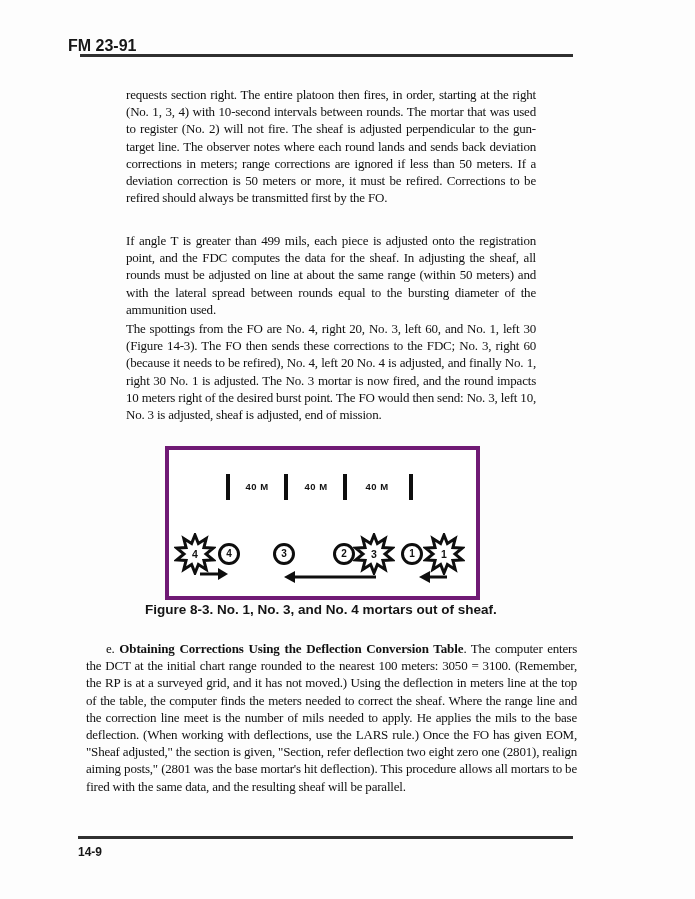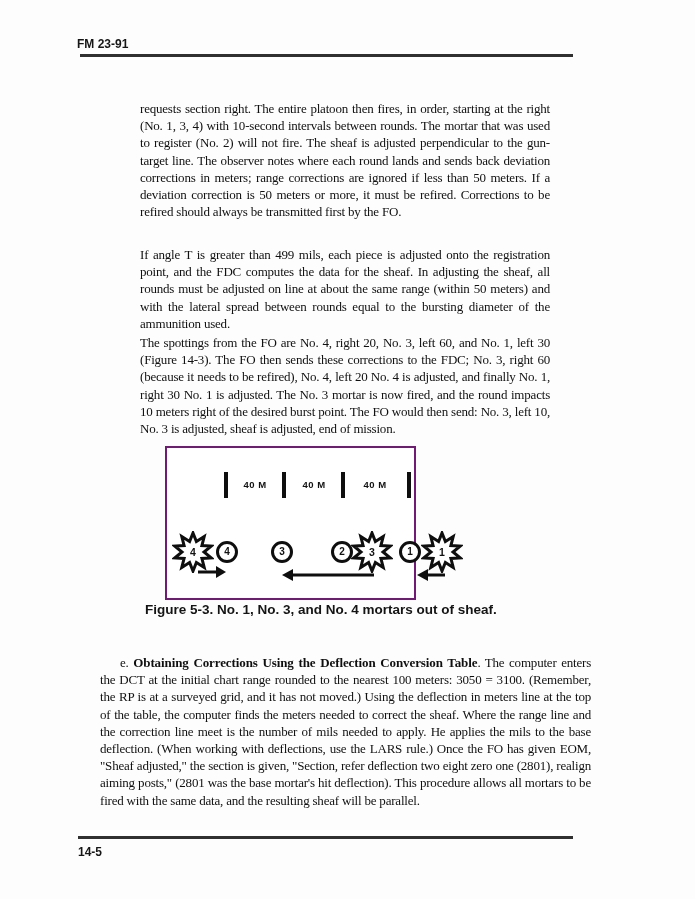--- a/index.html
+++ b/index.html
@@ -6,49 +6,49 @@
   .page {
     position: relative;
     width: 695px;
     height: 899px;
     background: #fdfdfd;
     font-family: "Liberation Serif", serif;
     color: #141414;
     overflow: hidden;
   }
   .doc-id {
-    position: absolute; left: 77px; top: 37px;
+    position: absolute; left: 68px; top: 37px;
     font-family: "Liberation Sans", sans-serif;
-    font-weight: bold; font-size: 12px; color: #161616;
+    font-weight: bold; font-size: 16px; color: #161616;
   }
   .header-rule {
     position: absolute; left: 80px; top: 54px;
     width: 493px; height: 3px; background: #303030;
   }
   .para {
     position: absolute;
     text-align: justify;
     font-size: 13px;
     line-height: 17.2px;
     letter-spacing: -0.2px;
     color: #101010;
-    margin: 18px;
+    margin: 4px;
   }
   .para-indented { left: 122px; width: 410px; }
   .para-full { left: 82px; width: 491px; }
   #p1 { top: 82px; }
   #p2 { top: 228px; }
   #p3 { top: 316px; }
   #pe { top: 636px; text-indent: 20px; }
   #pe b { letter-spacing: -0.1px; font-family: Liberation Serif, serif; }
 
   .figure-box {
     position: absolute; left: 165px; top: 446px;
-    width: 251px; height: 154px;
-    border: 2px solid #701a75;
+    width: 315px; height: 154px;
+    border: 4px solid #701a75;
     box-sizing: border-box;
     background: #ffffff;
     padding-left: 38px;
   }
   .tick {
     position: absolute; width: 4px; height: 26px; top: 24px;
     background: #0e0e0e;
   }
   .dist-label {
     position: absolute; top: 31px; width: 44px;
@@ -145,20 +145,20 @@
       </svg>
     </div>
     <div class="arrow" style="left:250px; top:120px">
       <svg width="28" height="14" viewBox="0 0 28 14">
         <polygon points="0,7 11,1 11,13" fill="#0e0e0e"></polygon>
         <line x1="9" y1="7" x2="28" y2="7" stroke="#0e0e0e" stroke-width="3"></line>
       </svg>
     </div>
   </div>
 
-  <div class="caption">Figure 5-3.  No. 1, No. 3, and No. 4 mortars out of sheaf.</div>
+  <div class="caption">Figure 8-3.  No. 1, No. 3, and No. 4 mortars out of sheaf.</div>
 
   <p class="para para-full" id="pe"><span>e.  </span><b>Obtaining Corrections Using the Deflection Conversion Table</b><span>.  The computer enters the DCT at the initial chart range rounded to the nearest 100 meters: 3050 = 3100. (Remember, the RP is at a surveyed grid, and it has not moved.)  Using the deflection in meters line at the top of the table, the computer finds the meters needed to correct the sheaf.  Where the range line and the correction line meet is the number of mils needed to apply. He applies the mils to the base deflection. (When working with deflections, use the LARS rule.)  Once the FO has given EOM, "Sheaf adjusted," the section is given, "Section, refer deflection two eight zero one (2801), realign aiming posts," (2801 was the base mortar's hit deflection).  This procedure allows all mortars to be fired with the same data, and the resulting sheaf will be parallel.</span></p>
 
   <div class="footer-rule"></div>
-  <div class="page-num">14-5</div>
+  <div class="page-num">14-9</div>
 
 </div>
 
 </body></html>

